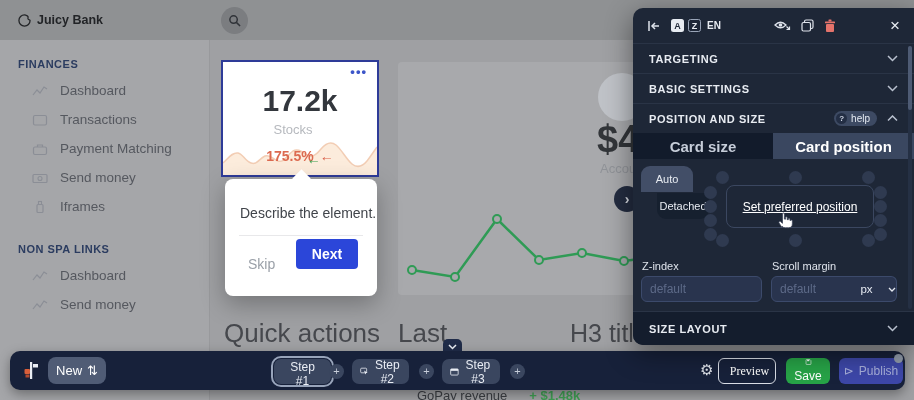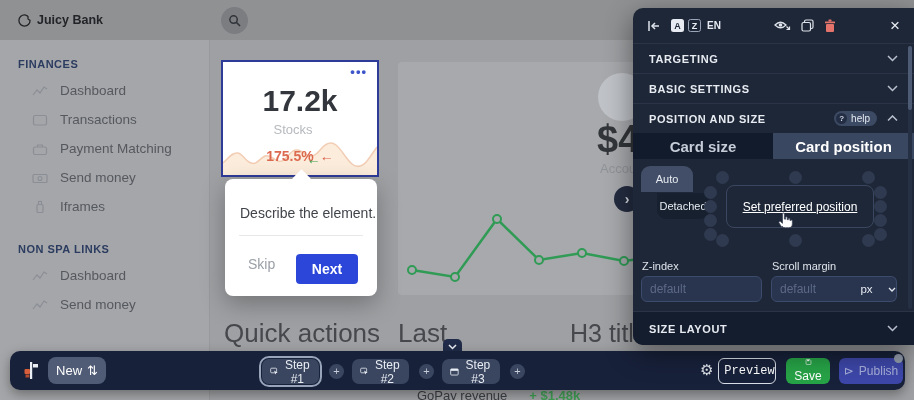--- a/index.html
+++ b/index.html
@@ -56,21 +56,21 @@
   .arr-green{color:#3aa04f;font-weight:bold;position:relative;margin-left:-10px;left:3px;top:3px;z-index:1;}
 
   
   .tooltip{position:absolute;left:225px;top:179px;width:152px;height:117px;background:#fff;
     border-radius:8px;z-index:6;box-shadow:0 8px 24px rgba(0,0,0,.28);}
   .tooltip-arrow{position:absolute;left:295px;top:172px;width:13px;height:13px;background:#fff;
     transform:rotate(45deg);z-index:7;}
   .tt-text{position:absolute;left:15px;top:26px;font-size:14px;color:#40444a;}
   .tt-divider{position:absolute;left:14px;right:14px;top:56px;height:1px;background:#e8e8ea;}
   .tt-skip{position:absolute;left:23px;top:77px;font-size:14px;color:#9aa0a8;}
-  .tt-next{position:absolute;left:71px;top:75px;width:62px;height:30px;background:#2b46d9;color:#fff;
+  .tt-next{position:absolute;left:71px;top:60px;width:62px;height:30px;background:#2b46d9;color:#fff;
     border:none;border-radius:4px;font-size:14px;font-weight:bold;font-family:inherit;}
 
   
   .nav-pill{position:absolute;left:443px;top:339px;width:19px;height:16px;background:#202c49;
     border-radius:5px 5px 0 0;z-index:6;display:flex;align-items:center;justify-content:center;}
 
   
   .panel{position:absolute;left:633px;top:8px;width:281px;height:337px;background:#1e2737;
     border-radius:10px 0 0 10px;z-index:8;box-shadow:0 8px 28px rgba(0,0,0,.45);color:#e8ecf2;}
   .p-header{position:absolute;left:0;top:0;width:100%;height:36px;display:flex;align-items:center;
@@ -137,21 +137,21 @@
     border-radius:8px;color:#fff;font-size:13px;font-family:inherit;display:flex;align-items:center;
     justify-content:center;gap:5px;}
   .step-btn{position:absolute;top:8px;height:25px;background:#3a465f;border:none;border-radius:7px;
     color:#e9edf4;font-size:12px;font-family:inherit;display:flex;align-items:center;
     justify-content:center;gap:5px;padding:0 8px;}
   .step-active{outline:2px solid #98a4ba;outline-offset:1px;}
   .plus-btn{position:absolute;top:13px;width:15px;height:15px;border-radius:50%;background:#3a465f;
     border:none;color:#c6cdd9;font-size:11px;line-height:13px;padding:0;font-family:inherit;}
   .gear{position:absolute;left:690px;top:10px;color:#dfe3ea;font-size:15px;}
   .bb-preview{position:absolute;left:708px;top:7px;width:58px;height:26px;background:transparent;
-    border:1px solid #d9dde6;border-radius:6px;color:#fff;font-size:12px;font-family:Liberation Mono, monospace;
+    border:1px solid #d9dde6;border-radius:6px;color:#fff;font-size:12px;font-family:Liberation Serif, serif;
     display:flex;align-items:center;justify-content:center;gap:5px;}
   .bb-save{position:absolute;left:776px;top:7px;width:44px;height:26px;background:#27a347;border:none;
     border-radius:6px;color:#fff;font-size:12px;font-family:inherit;display:flex;align-items:center;
     justify-content:center;gap:4px;flex-direction:column;}
   .bb-publish{position:absolute;left:829px;top:7px;width:64px;height:26px;background:#3d47a8;border:none;
     border-radius:6px;color:#a7aed8;font-size:12px;font-family:inherit;display:flex;align-items:center;
     justify-content:center;gap:5px;}
   .pub-badge{position:absolute;left:884px;top:3px;width:9px;height:9px;border-radius:50%;background:#929cab;}
 </style>
 </head>
@@ -402,21 +402,21 @@
           <rect x="11" y="3" width="5" height="3.5" fill="#e9edf4"></rect>
           <rect x="2.5" y="8" width="5.5" height="5" rx="1" fill="#d95f3a"></rect>
           <rect x="3.5" y="13.5" width="4" height="3" fill="#b44a2e"></rect>
         </svg>
     </span>
     <button class="bb-new">
       <span>New</span>
       <span>⇅</span>
     </button>
 
-    <button class="step-btn step-active" style="left:252px;width:57px;">
+    <button class="step-btn step-active" style="left:264px;width:57px;flex-direction:column;">
       <svg width="13" height="13" viewBox="0 0 13 13">
           <rect x="1" y="1.5" width="9" height="7" rx="1.5" fill="none" stroke="#e9edf4" stroke-width="1.2"></rect>
           <path d="M6 5l2.4 6 .9-2.3 2.4-.3z" fill="#e9edf4"></path>
         </svg>
       <span>Step #1</span>
     </button>
     <button class="plus-btn" style="left:319px;">+</button>
     <button class="step-btn" style="left:342px;width:57px;">
       <svg width="13" height="13" viewBox="0 0 13 13">
           <rect x="1" y="1.5" width="9" height="7" rx="1.5" fill="none" stroke="#e9edf4" stroke-width="1.2"></rect>

